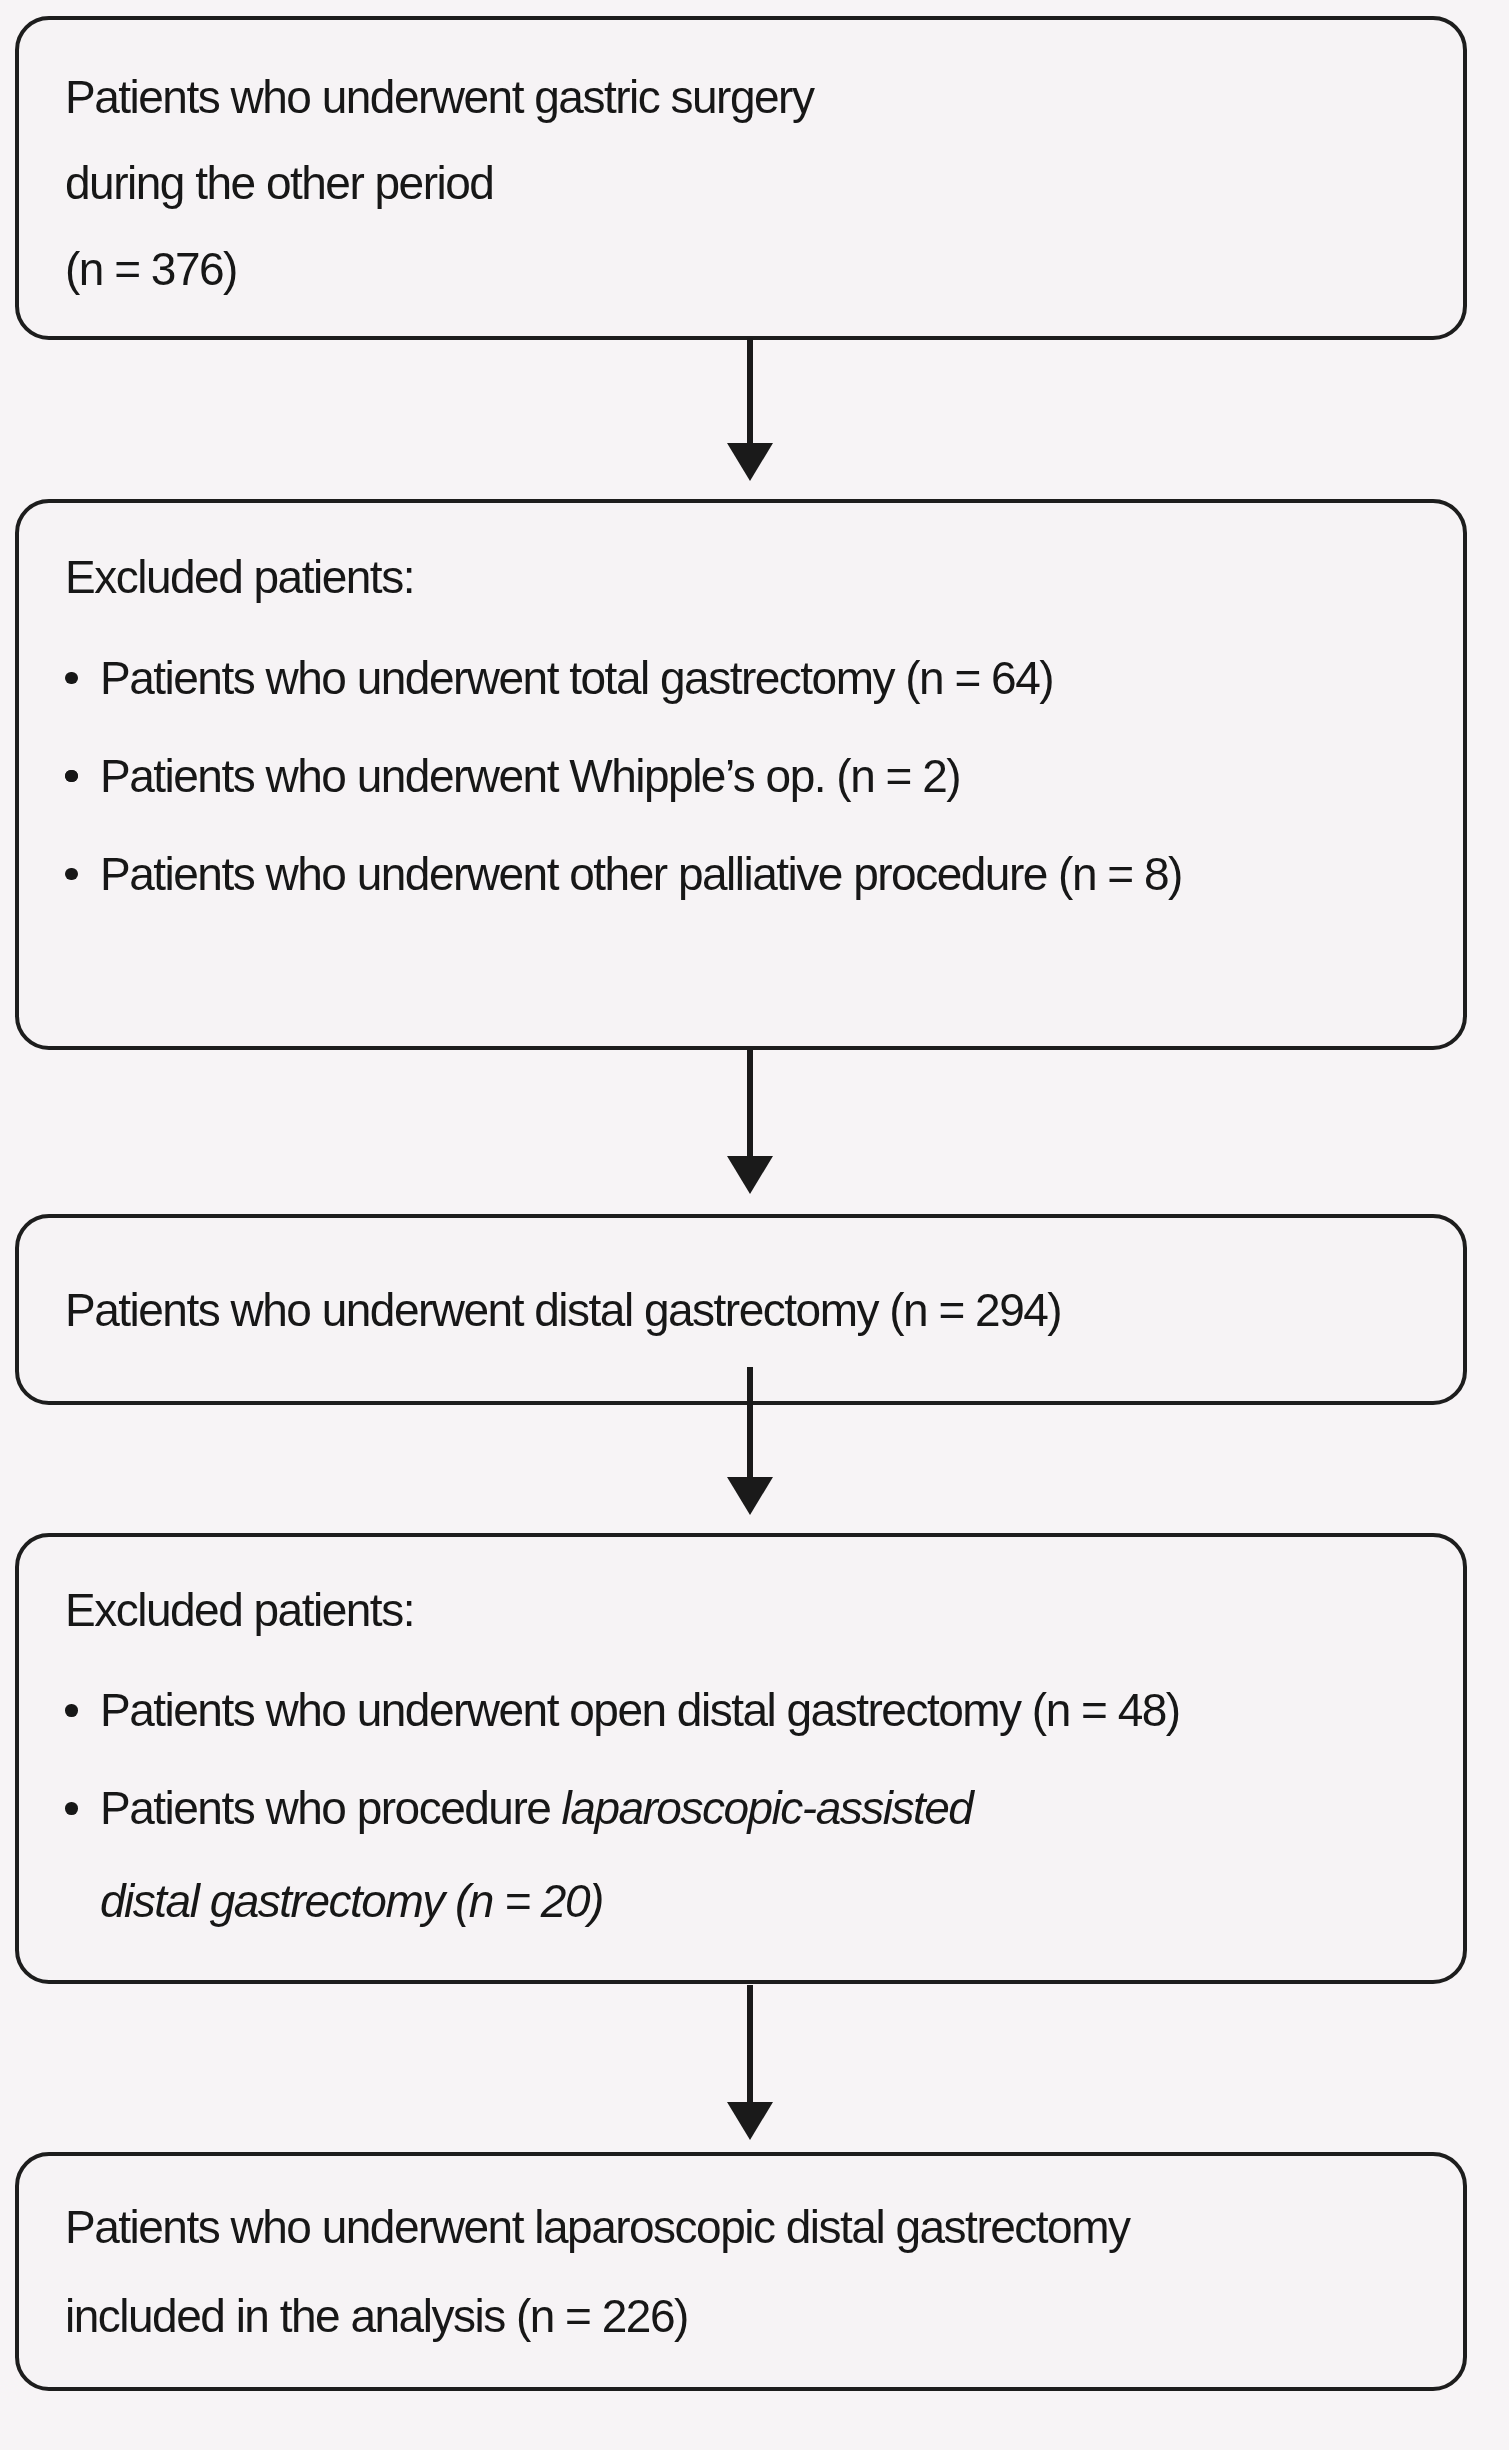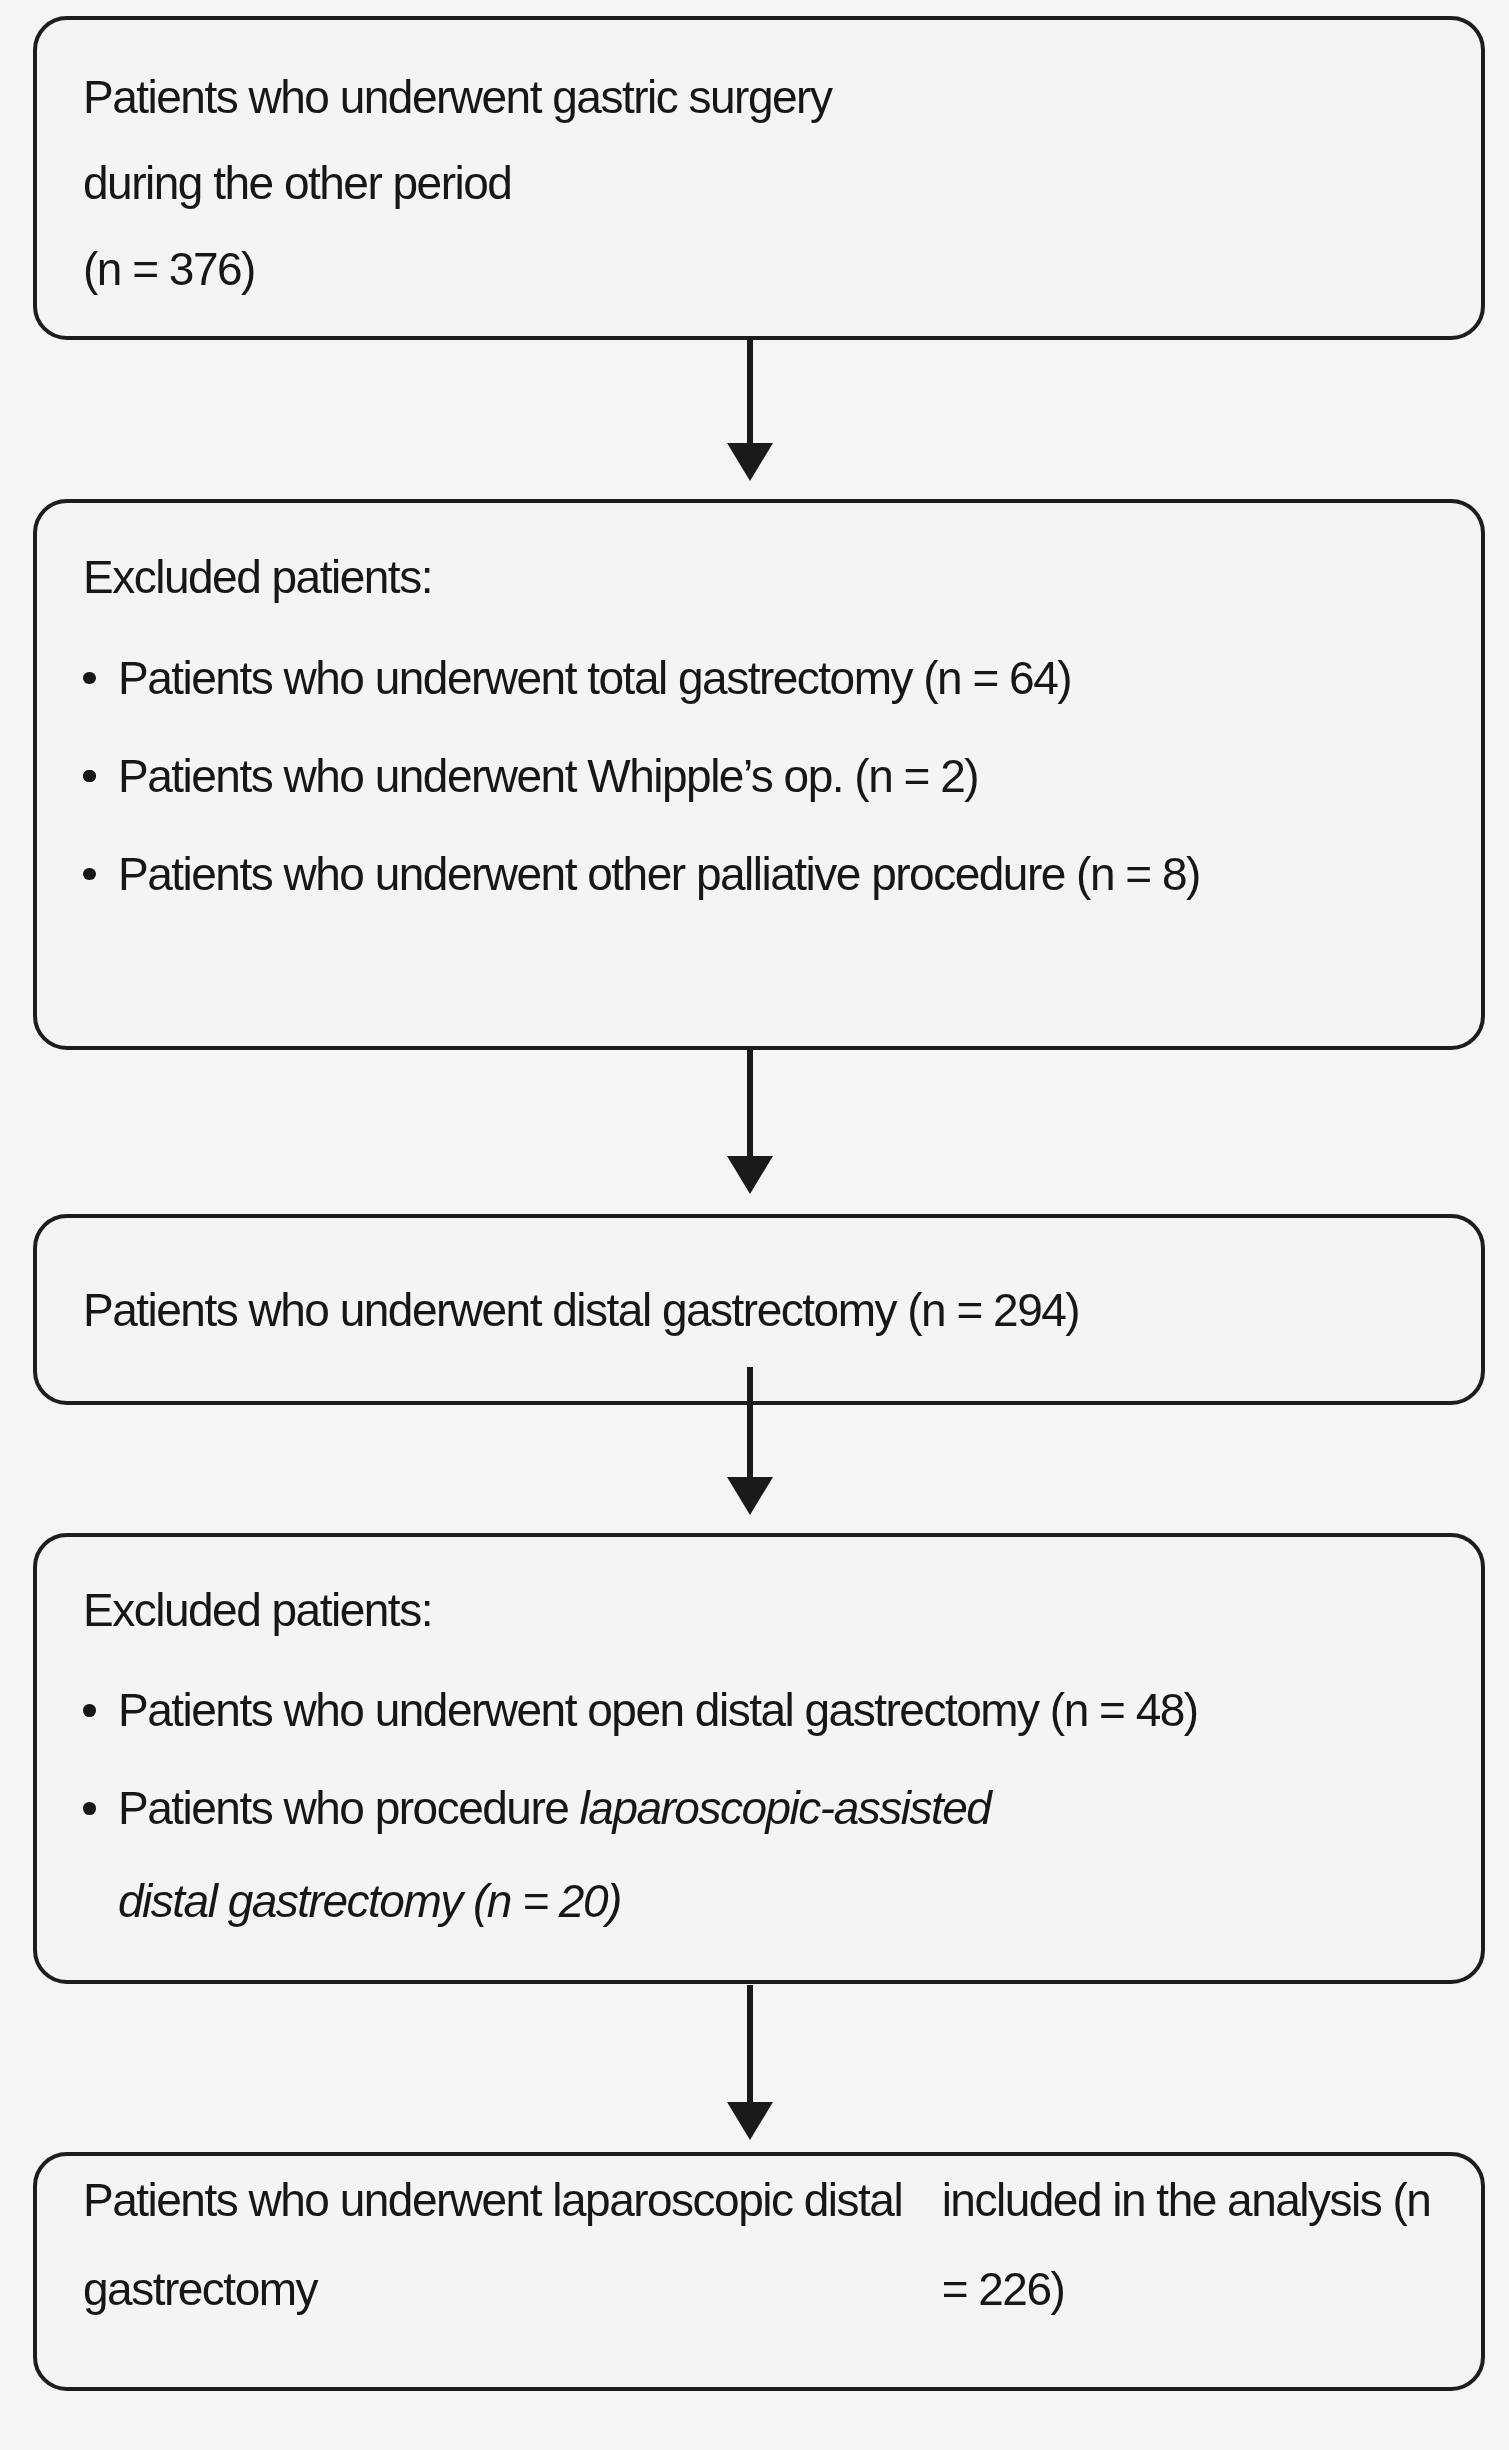--- a/index.html
+++ b/index.html
@@ -10,36 +10,36 @@
     position: relative;
     width: 1510px;
     height: 2450px;
     background: #f7f4f6;
     font-family: "Liberation Sans", sans-serif;
     color: #171717;
     overflow: hidden;
   }
   .box {
     position: absolute;
-    left: 33px;
+    left: 15px;
     width: 1452px;
     box-sizing: border-box;
     background: #f6f3f5;
     border: 4.4px solid #1d1d1d;
     border-radius: 34px;
     font-size: 46px;
     letter-spacing: -1.5px;
     line-height: 86px;
   }
   .box-1 { top: 16.3px;   height: 324px; padding: 34px 37px 0 46px; }
   .box-2 { top: 499px;  height: 551px; padding: 31px 37px 0 46px; }
   .box-3 { top: 1214px; height: 191px; padding: 0 37px 0 46px; display: flex; align-items: center; }
   .box-4 { top: 1533px; height: 451px; padding: 29.5px 37px 0 46px; }
   .box-5 { top: 2152px; height: 239px; padding: 0 37px 0 46px;
-           display: flex; flex-direction: row; justify-content: center; line-height: 89px; }
+           display: flex; flex-direction: column; justify-content: center; line-height: 89px; }
   .box-title { line-height: 86px; }
   ul.bullets {
     list-style: none;
     margin: 8.9px 0 0 0;
     padding: 0;
   }
   ul.bullets li {
     position: relative;
     padding-left: 35px;
     line-height: 98px;

